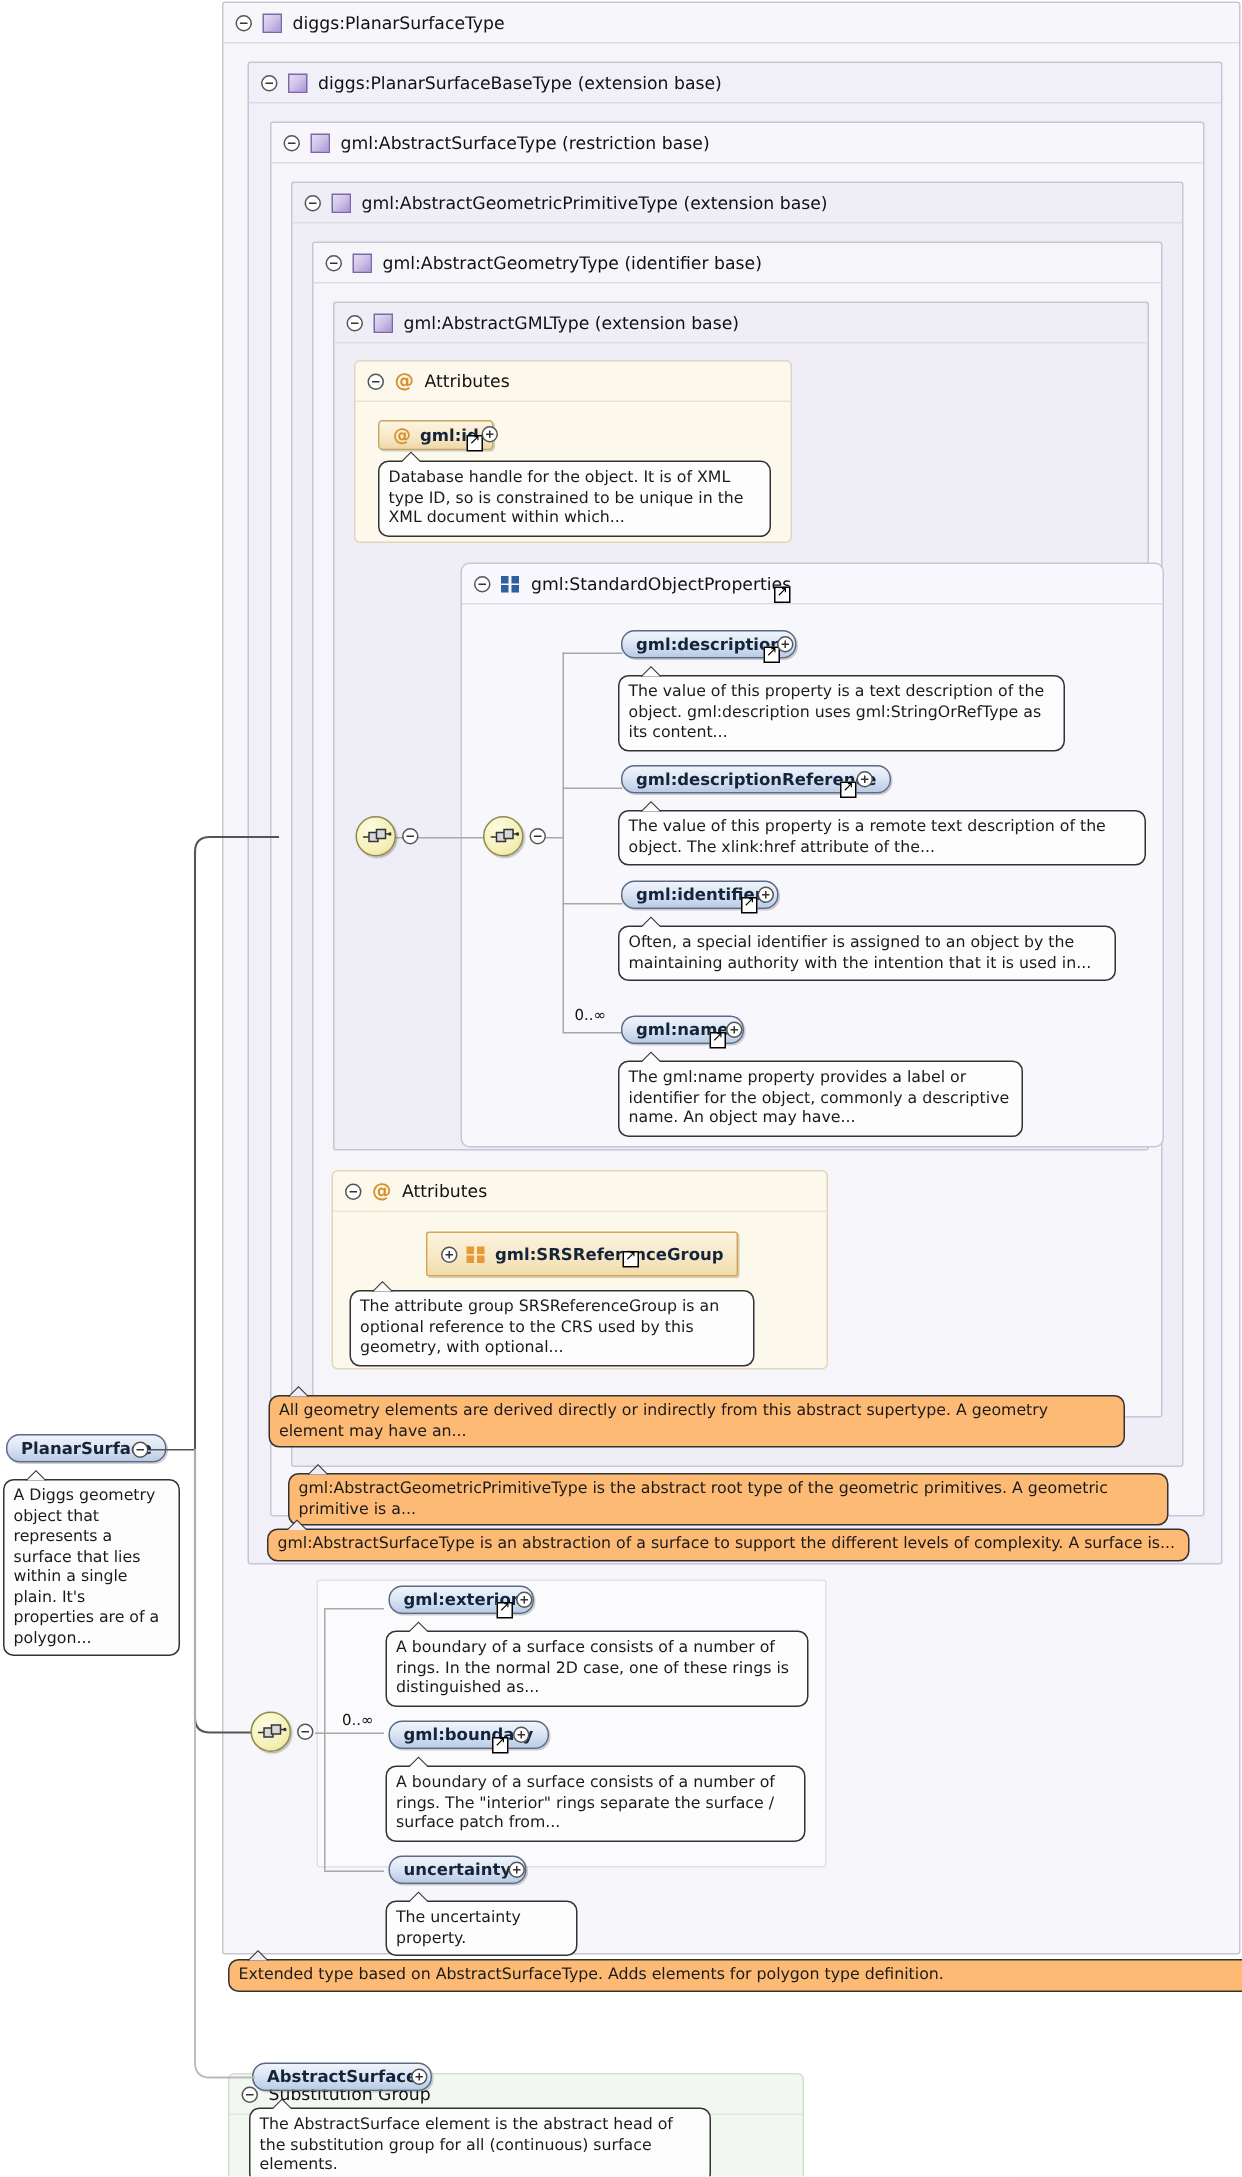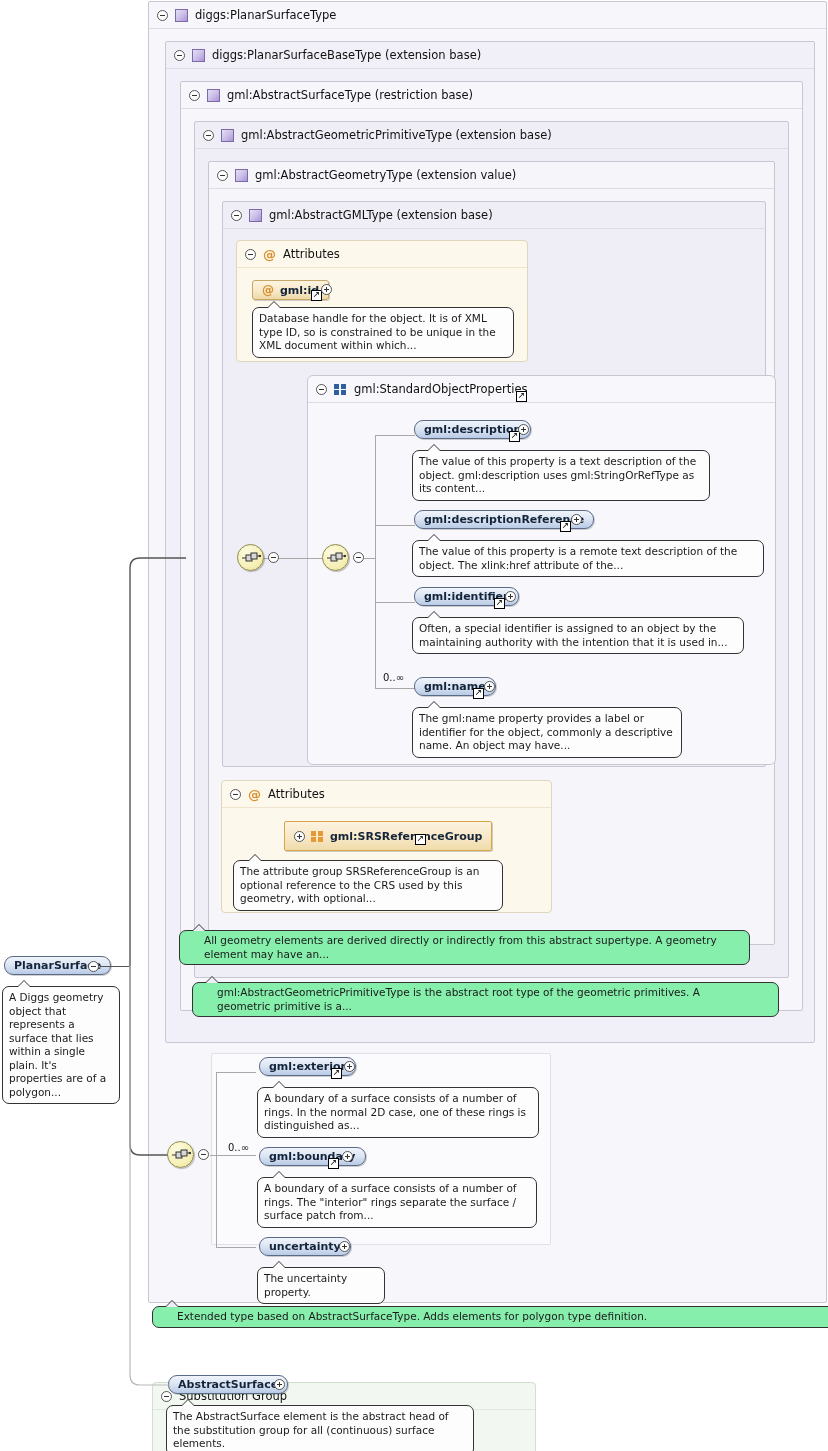--- a/index.html
+++ b/index.html
@@ -206,23 +206,23 @@
     top: -6px; left: 15px;
     width: 0; height: 0;
     border-left: 6px solid transparent;
     border-right: 6px solid transparent;
     border-bottom: 6px solid #fdfdfd;
   }
   
   .docbar {
     position: absolute;
     border: 1px solid #333;
-    background: #86efac;
+    background: #fdba74;
     border-radius: 7px;
-    padding: 3px 24px;
+    padding: 3px 6px;
     font-size: 10.5px;
     line-height: 13.5px;
     color: #1a1a1a;
   }
   .docbar::before {
     content: "";
     position: absolute;
     top: -7px; left: 12px;
     width: 0; height: 0;
     border-left: 7px solid transparent;
@@ -288,21 +288,21 @@
       <span class="toggle"></span>
       <span class="ct-icon"></span>
       <span class="htitle">gml:AbstractGeometricPrimitiveType (extension base)</span>
     </div>
   </div>
 
   <div class="cbox l4" style="left:208px; top:161px; width:567px; height:784px;">
     <div class="boxhead">
       <span class="toggle"></span>
       <span class="ct-icon"></span>
-      <span class="htitle">gml:AbstractGeometryType (extension value)</span>
+      <span class="htitle">gml:AbstractGeometryType (identifier base)</span>
     </div>
   </div>
 
   <div class="cbox l5" style="left:222px; top:201px; width:544px; height:566px;">
     <div class="boxhead">
       <span class="toggle"></span>
       <span class="ct-icon"></span>
       <span class="htitle">gml:AbstractGMLType (extension base)</span>
     </div>
   </div>
@@ -432,20 +432,23 @@
   </div>
 
   <div class="docbar" style="left:179px; top:930px; width:571px;">
     <span>All geometry elements are derived directly or indirectly from this abstract supertype. A geometry element may have an...</span>
   </div>
 
   <div class="docbar" style="left:192px; top:982px; width:587px;">
     <span>gml:AbstractGeometricPrimitiveType is the abstract root type of the geometric primitives. A geometric primitive is a...</span>
   </div>
 
+  <div class="docbar" style="left:178px; top:1019px; width:615px;">
+    <span>gml:AbstractSurfaceType is an abstraction of a surface to support the different levels of complexity. A surface is...</span>
+  </div>
 
   <div class="docbar" style="left:152px; top:1306px; width:790px;">
     <span>Extended type based on AbstractSurfaceType. Adds elements for polygon type definition.</span>
   </div>
 
   <div class="node" style="left:4px; top:956px;">
     <span>PlanarSurface</span>
   </div>
   <span class="toggle" style="position:absolute; left:88px; top:961px;"></span>
   <div class="doc" style="left:2px; top:986px; width:118px;">

